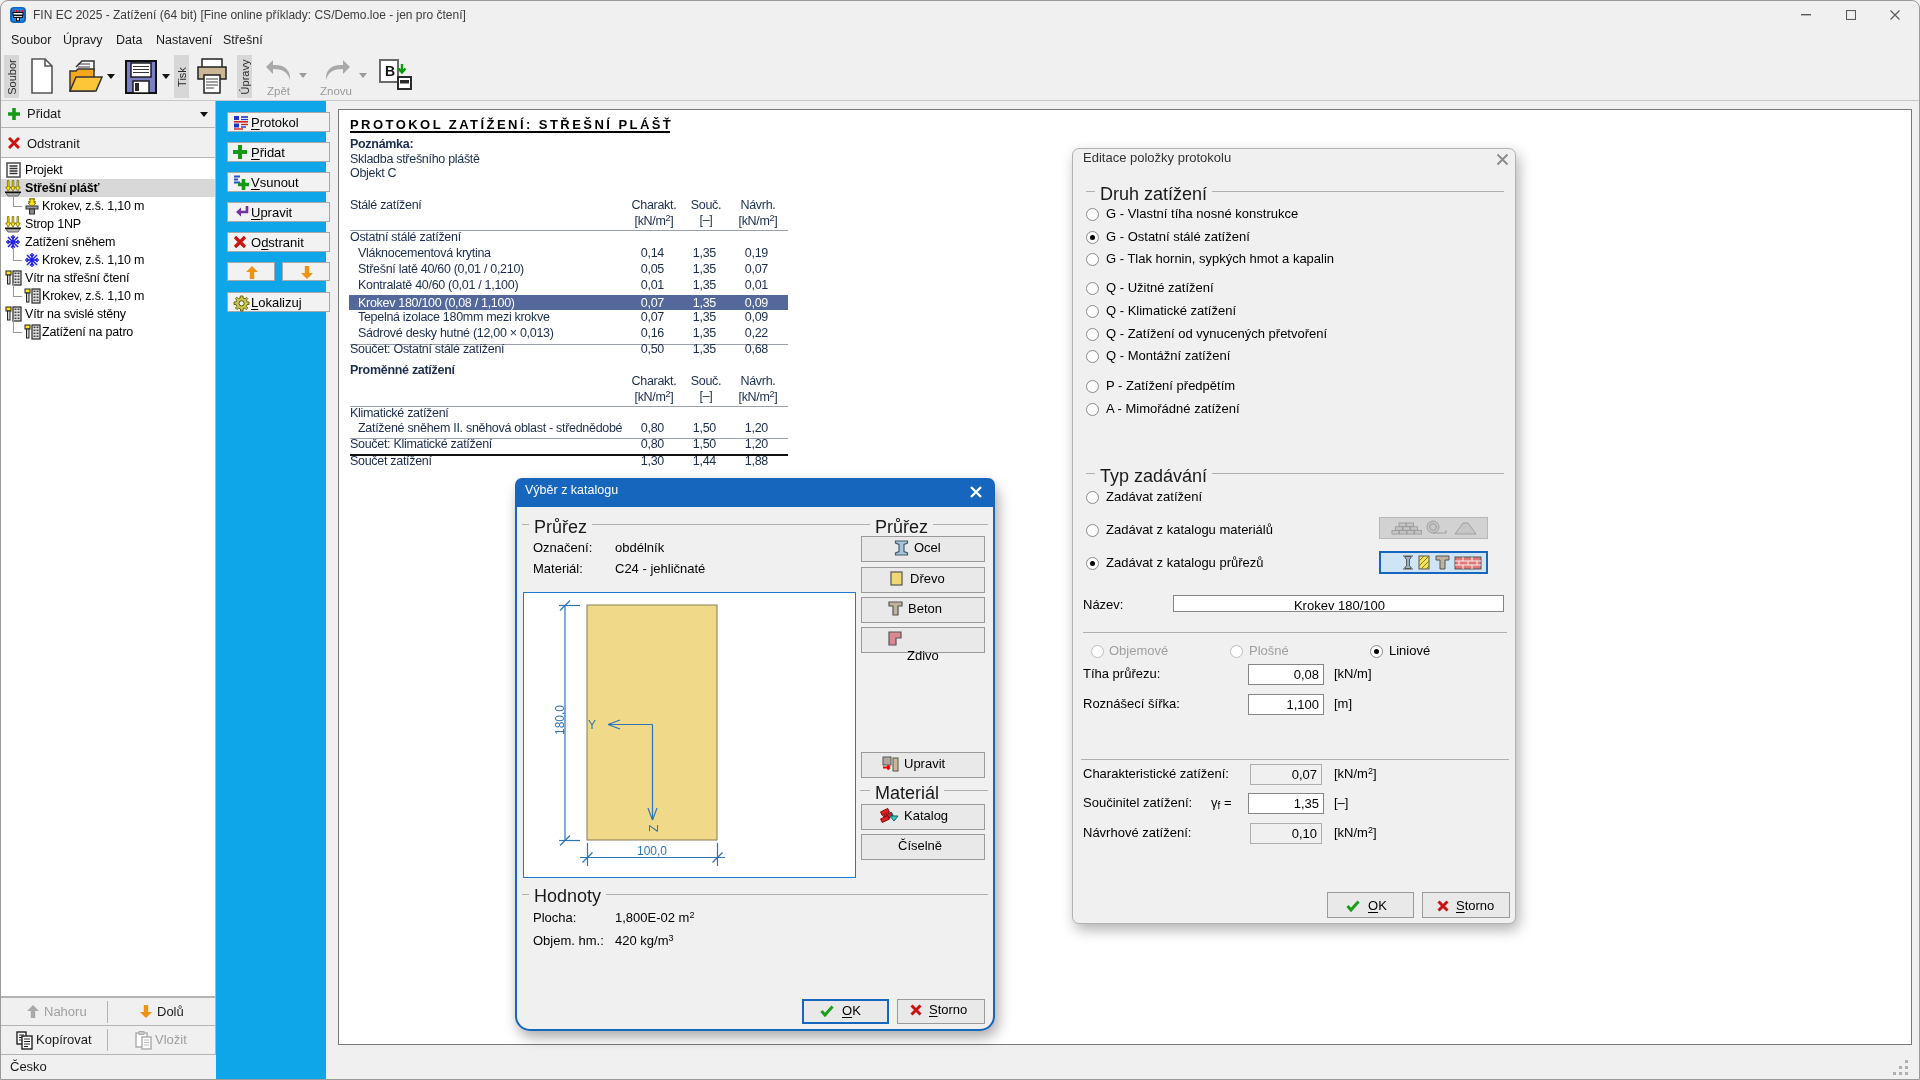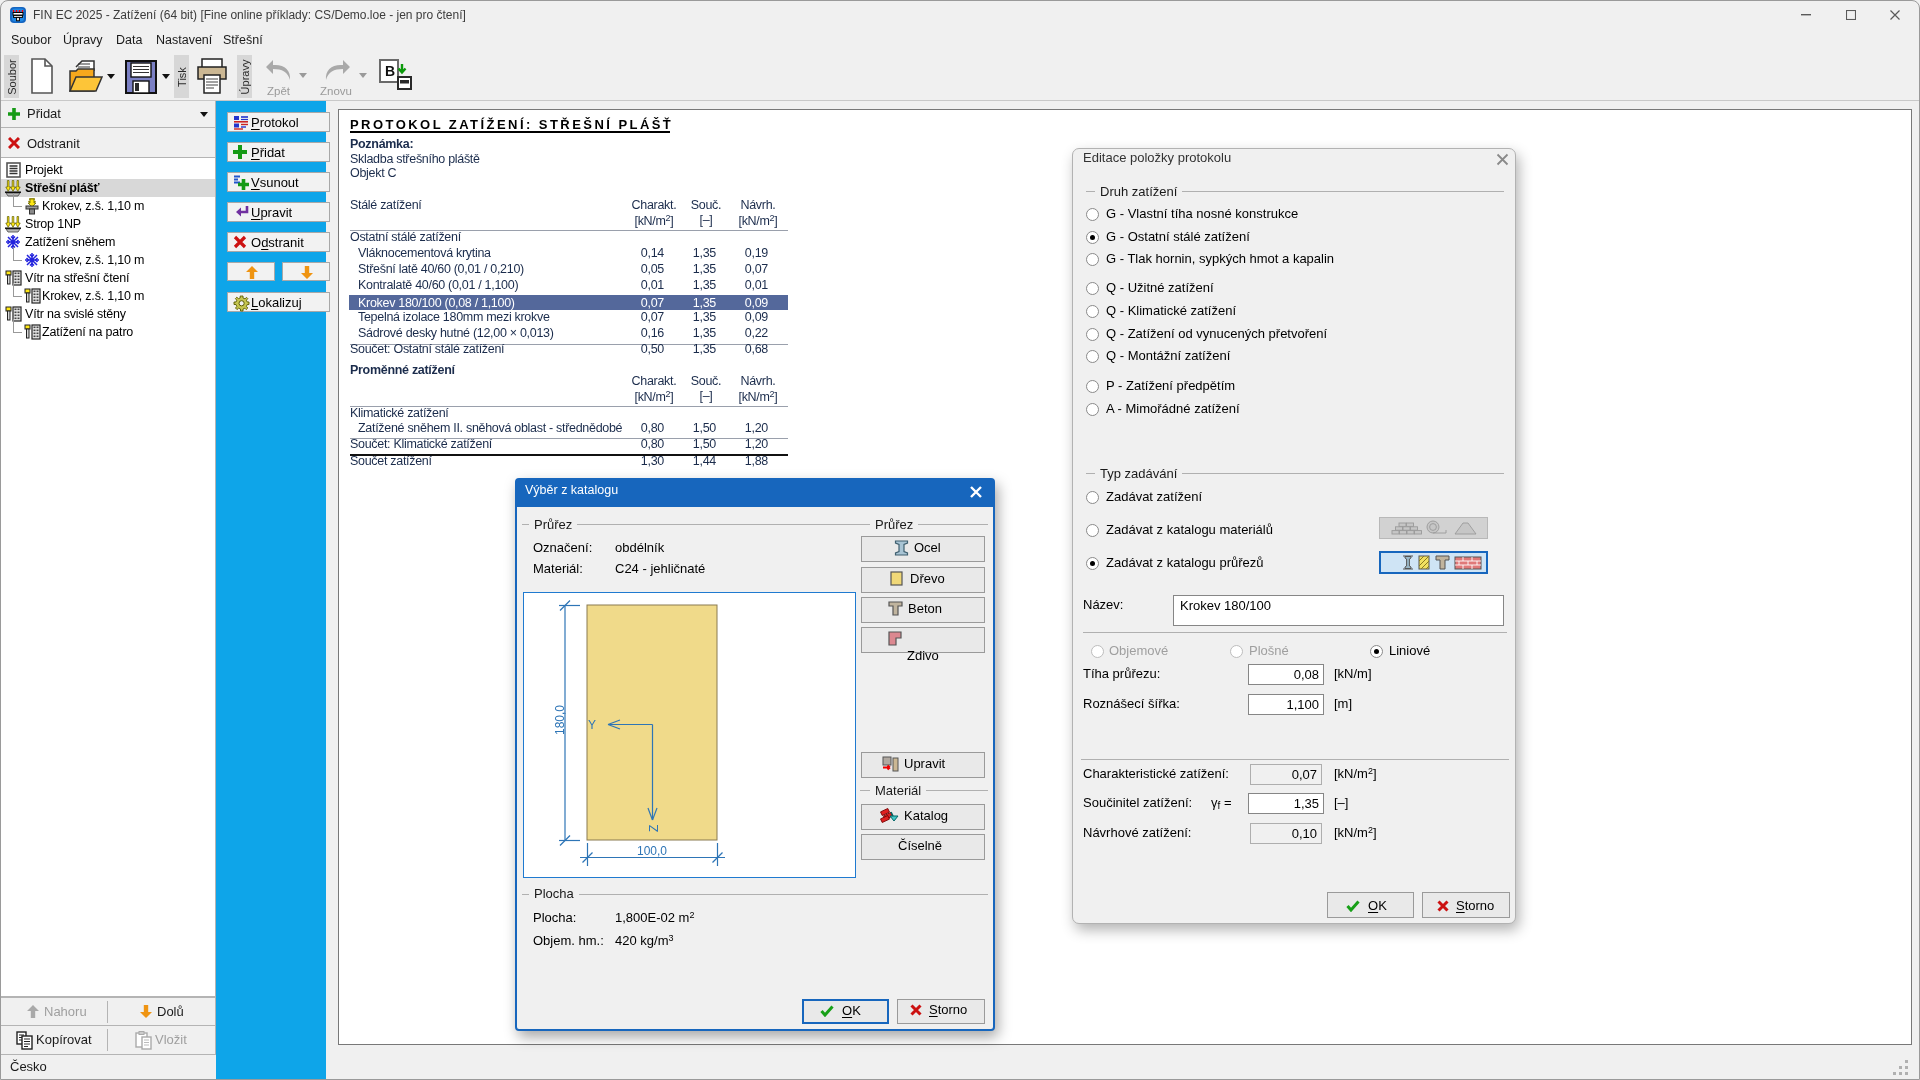--- a/index.html
+++ b/index.html
@@ -33,24 +33,24 @@
 .cbtn{position:absolute;left:11px;width:103px;height:20px;background:#f2f2f2;border:1px solid #a8a8a8;font-size:13px;color:#000;white-space:nowrap}
 .cbtn .ic{position:absolute;left:5px;top:2px}
 .cbtn .t{position:absolute;left:23px;top:2px}
 u{text-decoration:underline;text-underline-offset:2px}
 
 #doc{left:338px;top:109px;width:1574px;height:936px;background:#fff;border:1px solid #787878}
 #doc .dt{position:absolute;white-space:nowrap;color:#1b2c4c;font-size:12.5px;letter-spacing:-0.3px}
 #doc .num{width:60px;text-align:right}
 #doc .cnum{width:60px;text-align:center}
 
-#dlg1{left:515px;top:478px;width:480px;height:553px;background:#f0f0f0;border:2px solid #1766bd;border-radius:4px;box-shadow:3px 6px 14px rgba(0,0,0,.35);z-index:20}
+#dlg1{left:515px;top:478px;width:480px;height:553px;background:#f0f0f0;border:2px solid #1766bd;border-radius:15px;box-shadow:3px 6px 14px rgba(0,0,0,.35);z-index:20}
 #dlg1 .tb{position:absolute;left:-2px;top:-2px;width:480px;height:29px;background:#1766bd;border-radius:7px 7px 0 0;color:#fff;font-size:12.5px}
 #dlg2{left:1072px;top:148px;width:444px;height:776px;background:#f0f0f0;border:1px solid #b2b2b2;border-radius:7px;box-shadow:3px 6px 14px rgba(0,0,0,.3);z-index:20}
-.glabel{position:absolute;font-size:13px;color:#1a1a1a;background:#f0f0f0;padding:0 5px}
+.glabel{position:absolute;font-size:18px;color:#1a1a1a;background:#f0f0f0;padding:0 5px}
 .gline{position:absolute;height:1px;background:#b0b0b0}
 .radio{position:absolute;width:13px;height:13px;border-radius:50%;border:1px solid #8a8a8a;background:#fff}
 .radio.sel:after{content:"";position:absolute;left:3px;top:3px;width:5px;height:5px;border-radius:50%;background:#000}
 .radio.dis{border-color:#bdbdbd}
 .rlab{position:absolute;font-size:13px;color:#000;white-space:nowrap}
 .inp{position:absolute;background:#fff;border:1px solid #868686;font-size:13px;color:#000;text-align:right;padding:2px 4px 0 0}
 .inp.dis{background:#f0f0f0;border-color:#aeaeae;color:#000}
 .unit{position:absolute;font-size:13px;color:#000;white-space:nowrap}
 .btn{position:absolute;background:#e9e9e9;border:1px solid #9a9a9a;font-size:13px;color:#000;text-align:center}
 sup{font-size:9px;vertical-align:4px}
@@ -570,21 +570,21 @@
         <path d="M10 9 L18 9 L14 14 Z" fill="#40c8c8" stroke="#066" stroke-width="1"></path>
         <path d="M13 9 L11 5" stroke="#066" stroke-width="1.5"></path>
       </svg>
     <span style="position:absolute;left:42px;top:3px">Katalog</span>
   </div>
   <div class="btn" style="left:344px;top:354px;width:124px;height:26px">
     <span style="position:absolute;left:36px;top:3px">Číselně</span>
   </div>
 
   <div class="gline" style="left:5px;top:414px;width:466px"></div>
-  <div class="glabel" style="left:12px;top:405.5px">Plocha</div>
+  <div class="glabel" style="left:12px;top:405.5px">Hodnoty</div>
   <div class="rlab" style="left:16px;top:430px">Plocha:</div>
   <div class="rlab" style="left:98px;top:430px">1,800E-02 m<sup>2</sup></div>
   <div class="rlab" style="left:16px;top:453px">Objem. hm.:</div>
   <div class="rlab" style="left:98px;top:453px">420 kg/m<sup>3</sup></div>
 
   <div class="btn" style="left:285px;top:519px;width:87px;height:25px;border:2px solid #1766bd">
     <svg style="position:absolute;left:16px;top:4px" width="14" height="12" viewBox="0 0 14 12">
         <path d="M1.5 6 L5 10 L12.5 1.5" stroke="#18a018" stroke-width="3" fill="none"></path>
       </svg>
     <span style="position:absolute;left:38px;top:2px"><u>O</u>K</span>
@@ -658,21 +658,21 @@
           <rect x="38" y="3" width="10" height="13" fill="#f0e060"></rect>
           <path d="M38 8 L43 3 M38 13 L48 3 M40 16 L48 8 M45 16 L48 13" stroke="#8a7a20"></path>
           <path d="M55 3 L68 3 L68 7 L64 7 L64 16 L59 16 L59 7 L55 7 Z" fill="#c0b49e"></path>
           <rect x="74" y="4" width="26" height="12" fill="#e07878"></rect>
           <path d="M74 8 L100 8 M74 12 L100 12 M82 4 L82 8 M91 4 L91 8 M78 8 L78 12 M87 8 L87 12 M96 8 L96 12 M82 12 L82 16 M91 12 L91 16" stroke="#fff" stroke-width="0.9"></path>
         </g>
       </svg>
   </div>
 
   <div class="rlab" style="left:10px;top:448px">Název:</div>
-  <div class="inp" style="left:100px;top:446px;width:331px;height:31px;text-align:left;padding-left:6px">Krokev 180/100</div>
+  <div class="inp" style="left:100px;top:446px;width:331px;height:17px;text-align:center;padding-left:6px">Krokev 180/100</div>
   <div class="a" style="left:10px;top:483px;width:424px;height:1px;background:#b0b0b0"></div>
 
   <div class="radio dis" style="left:18px;top:495.5px"></div>
     <div class="rlab" style="left:36px;top:494px;color:#9f9f9f">Objemové</div>
   <div class="radio dis" style="left:157px;top:495.5px"></div>
     <div class="rlab" style="left:176px;top:494px;color:#9f9f9f">Plošné</div>
   <div class="radio sel" style="left:297px;top:495.5px"></div>
     <div class="rlab" style="left:316px;top:494px">Liniové</div>
   <div class="rlab" style="left:10px;top:517px">Tíha průřezu:</div>
   <div class="inp" style="left:175px;top:515px;width:76px;height:21px">0,08</div>

